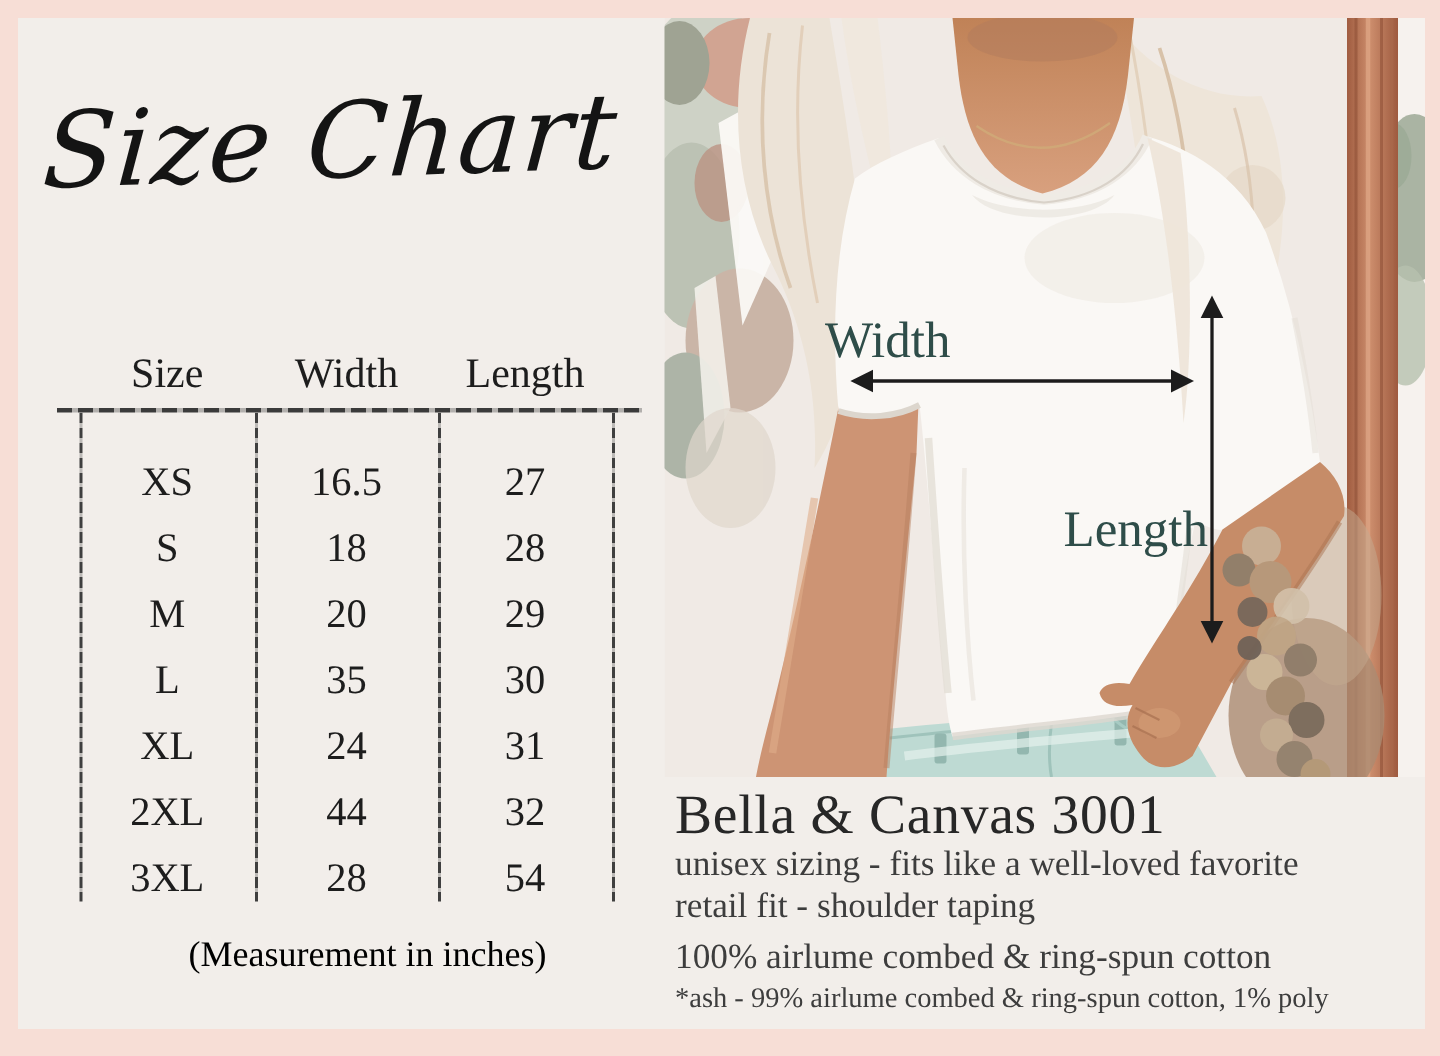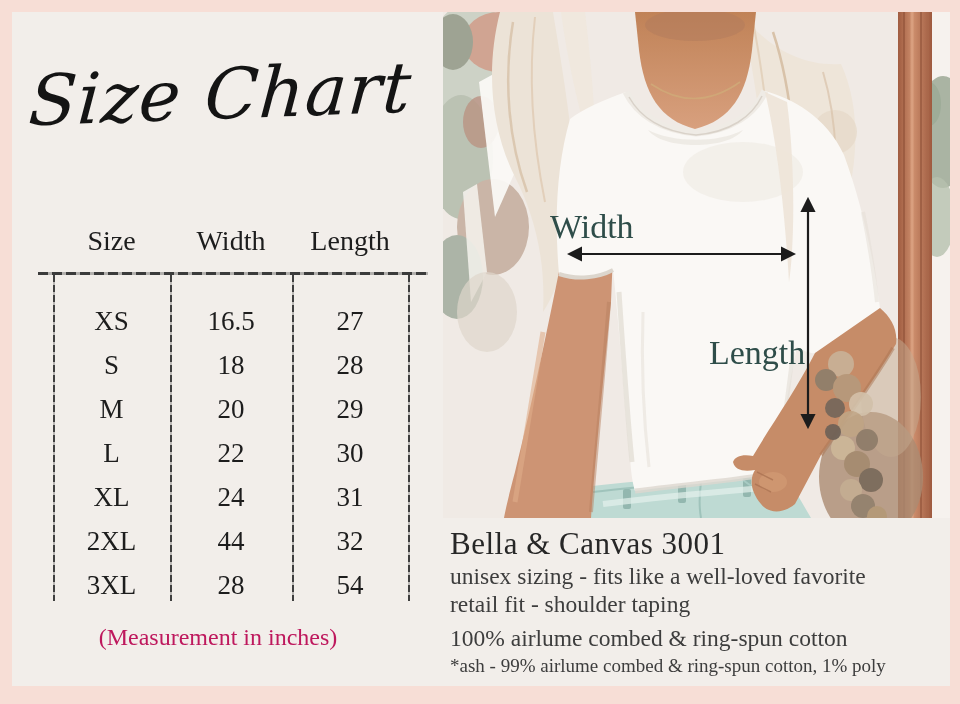--- a/index.html
+++ b/index.html
@@ -15,44 +15,44 @@
   
   .title{
     position:absolute;left:20px;top:48px;width:420px;
     font-family:"DejaVu Serif", serif;font-style:italic;
     font-size:70px;color:#141414;white-space:nowrap;
     transform:rotate(-2deg) skewX(-6deg);transform-origin:left top;
     letter-spacing:1px;
   }
   
   .size-table{position:absolute;left:26px;top:213px;width:390px;color:#1d1d1d;}
-  .thead{display:flex;height:47px;align-items:flex-start;box-sizing:border-box;
-         padding-bottom:18px;font-size:28px;}
+  .thead{display:flex;height:47px;align-items:flex-end;box-sizing:border-box;
+         padding-bottom:6px;font-size:28px;}
   .th,.c{text-align:center;}
   .w1{width:117px;margin-left:15px;}
   .w2{width:122px;margin-left:0;}
   .w3{width:116px;margin-left:0;}
   .hrule{height:3px;width:390px;
     background:repeating-linear-gradient(90deg,#3b3b3b 0 10px, rgba(59,59,59,.35) 10px 14px);}
   .tbody{position:relative;height:326px;box-sizing:border-box;padding-top:18px;}
   .vline{position:absolute;top:0;width:2px;height:326px;
     background:repeating-linear-gradient(180deg,#3f3f3f 0 7px, rgba(63,63,63,.3) 7px 10px);}
   .vl1{left:15px;} .vl2{left:132px;} .vl3{left:254px;} .vl4{left:370px;}
   .trow{display:flex;height:44px;align-items:flex-end;font-size:27px;}
   .note{
-    position:absolute;left:11px;top:612px;width:390px;text-align:center;
-    font-size:24px;color:#be185d;
+    position:absolute;left:38px;top:612px;width:390px;text-align:center;
+    font-size:24px;color:#000000;
   }
   
   .photo{position:absolute;left:431px;top:0;width:507px;height:506px;}
   .photo svg{display:block;width:100%;height:100%;}
   .ann-text{font-family:"Liberation Serif", serif;}
   
   .product{position:absolute;left:438px;top:514px;width:500px;}
-  .product-name{font-size:31px;color:#272727;letter-spacing:.5px;line-height:36px;}
+  .product-name{font-size:37px;color:#272727;letter-spacing:.5px;line-height:36px;}
   .product-line{font-size:23.5px;color:#3d3d3d;line-height:28px;white-space:nowrap;}
   .fabric{margin-top:7px;}
   .fabric .product-line{line-height:27px;}
   .fabric .small{font-size:19px;}
 </style>
 </head>
 <body>
 
 <div class="frame">
   <div class="canvas">
@@ -82,21 +82,21 @@
           <span class="c w2">18</span>
           <span class="c w3">28</span>
         </div>
         <div class="trow">
           <span class="c w1">M</span>
           <span class="c w2">20</span>
           <span class="c w3">29</span>
         </div>
         <div class="trow">
           <span class="c w1">L</span>
-          <span class="c w2">22</span>
+          <span class="c w2">35</span>
           <span class="c w3">30</span>
         </div>
         <div class="trow">
           <span class="c w1">XL</span>
           <span class="c w2">24</span>
           <span class="c w3">31</span>
         </div>
         <div class="trow">
           <span class="c w1">2XL</span>
           <span class="c w2">44</span>

